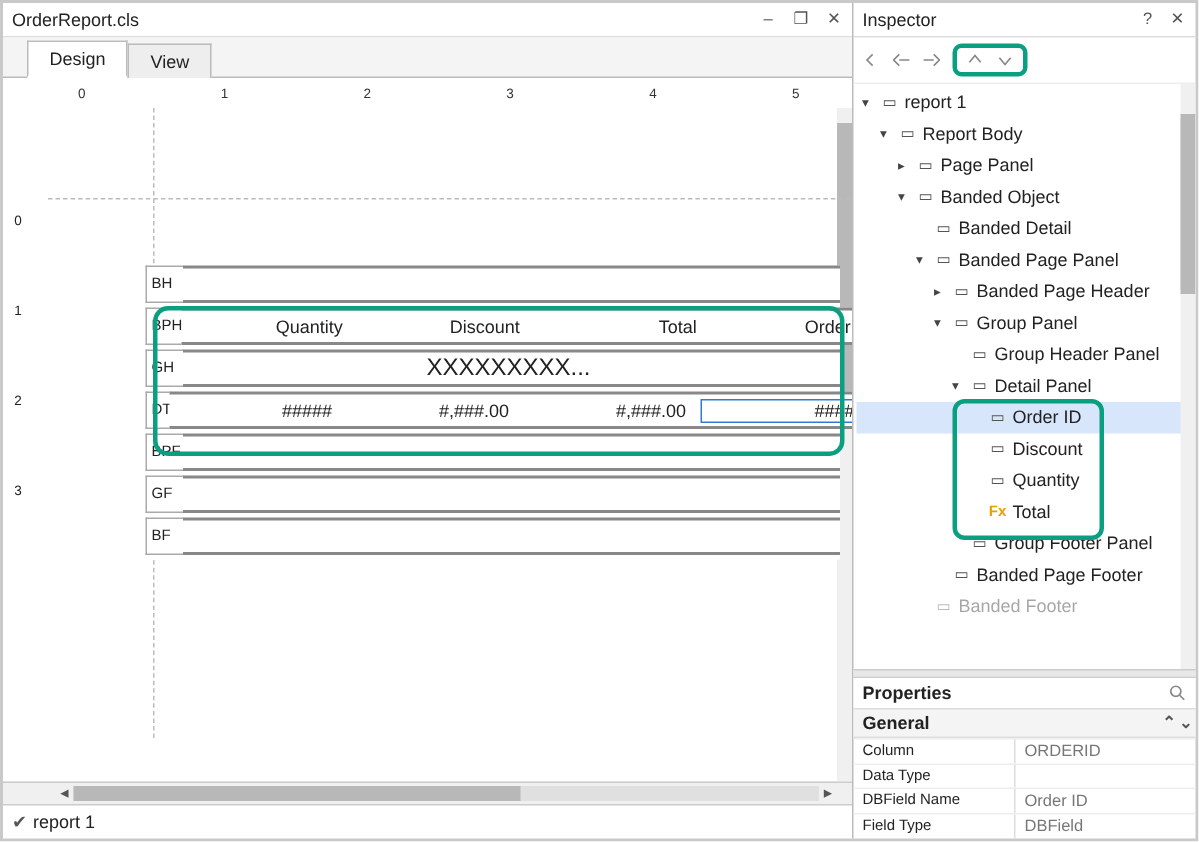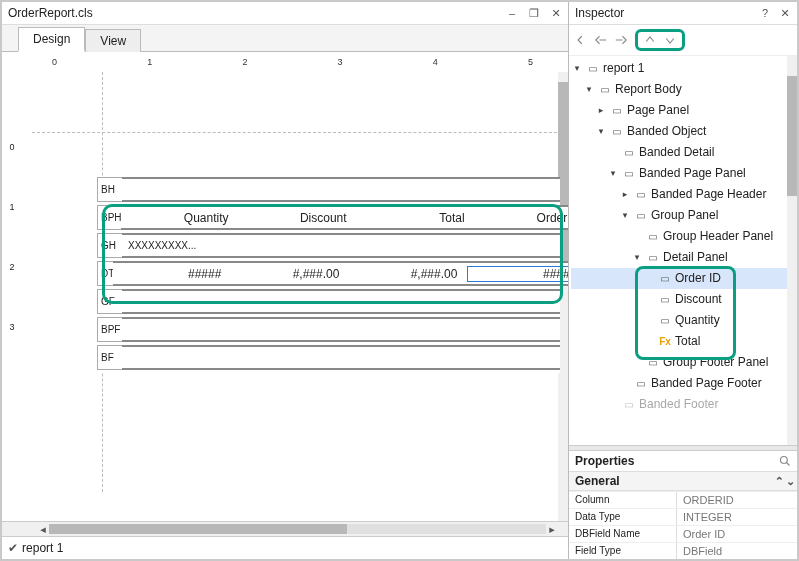--- a/index.html
+++ b/index.html
@@ -170,21 +170,22 @@
     text-align: right;
     padding-right: 10px;
     white-space: nowrap;
   }
   .cell.left {
     flex: 1;
     text-align: left;
     padding-left: 6px;
   }
   .gh-row .cell.left {
-    font-size: 10px;
+    font-size: 16px;
+    text-align: center;
   }
   .selected-cell {
     border: 1px solid #2e7bd6;
     position: relative;
   }
   .highlight-box {
     position: absolute;
     border: 3px solid #0b9f82;
     border-radius: 10px;
     pointer-events: none;
@@ -438,26 +439,26 @@
               <div class="band-label">DT</div>
               <div class="band-row">
                 <div class="cell">#####</div>
                 <div class="cell">#,###.00</div>
                 <div class="cell">#,###.00</div>
                 <div class="cell selected-cell">#####</div>
               </div>
             </div>
 
             <div class="band">
-              <div class="band-label">GF</div>
+              <div class="band-label">BPF</div>
               <div class="band-row"></div>
             </div>
 
             <div class="band">
-              <div class="band-label">BPF</div>
+              <div class="band-label">GF</div>
               <div class="band-row"></div>
             </div>
 
             <div class="band">
               <div class="band-label">BF</div>
               <div class="band-row"></div>
             </div>
           </div>
 
           <div class="highlight-box" style="left:70px; top:132px; width:455px; height:94px;"></div>
@@ -632,21 +633,20 @@
           <span>⌃</span>
             <span>⌄</span>
         </span>
       </div>
       <div class="prop-row">
         <div class="prop-key">Column</div>
         <div class="prop-val">ORDERID</div>
       </div>
       <div class="prop-row">
         <div class="prop-key">Data Type</div>
-        <div class="prop-val">INTEGER</div>
       </div>
       <div class="prop-row">
         <div class="prop-key">DBField Name</div>
         <div class="prop-val">Order ID</div>
       </div>
       <div class="prop-row">
         <div class="prop-key">Field Type</div>
         <div class="prop-val">DBField</div>
       </div>
     </div>

